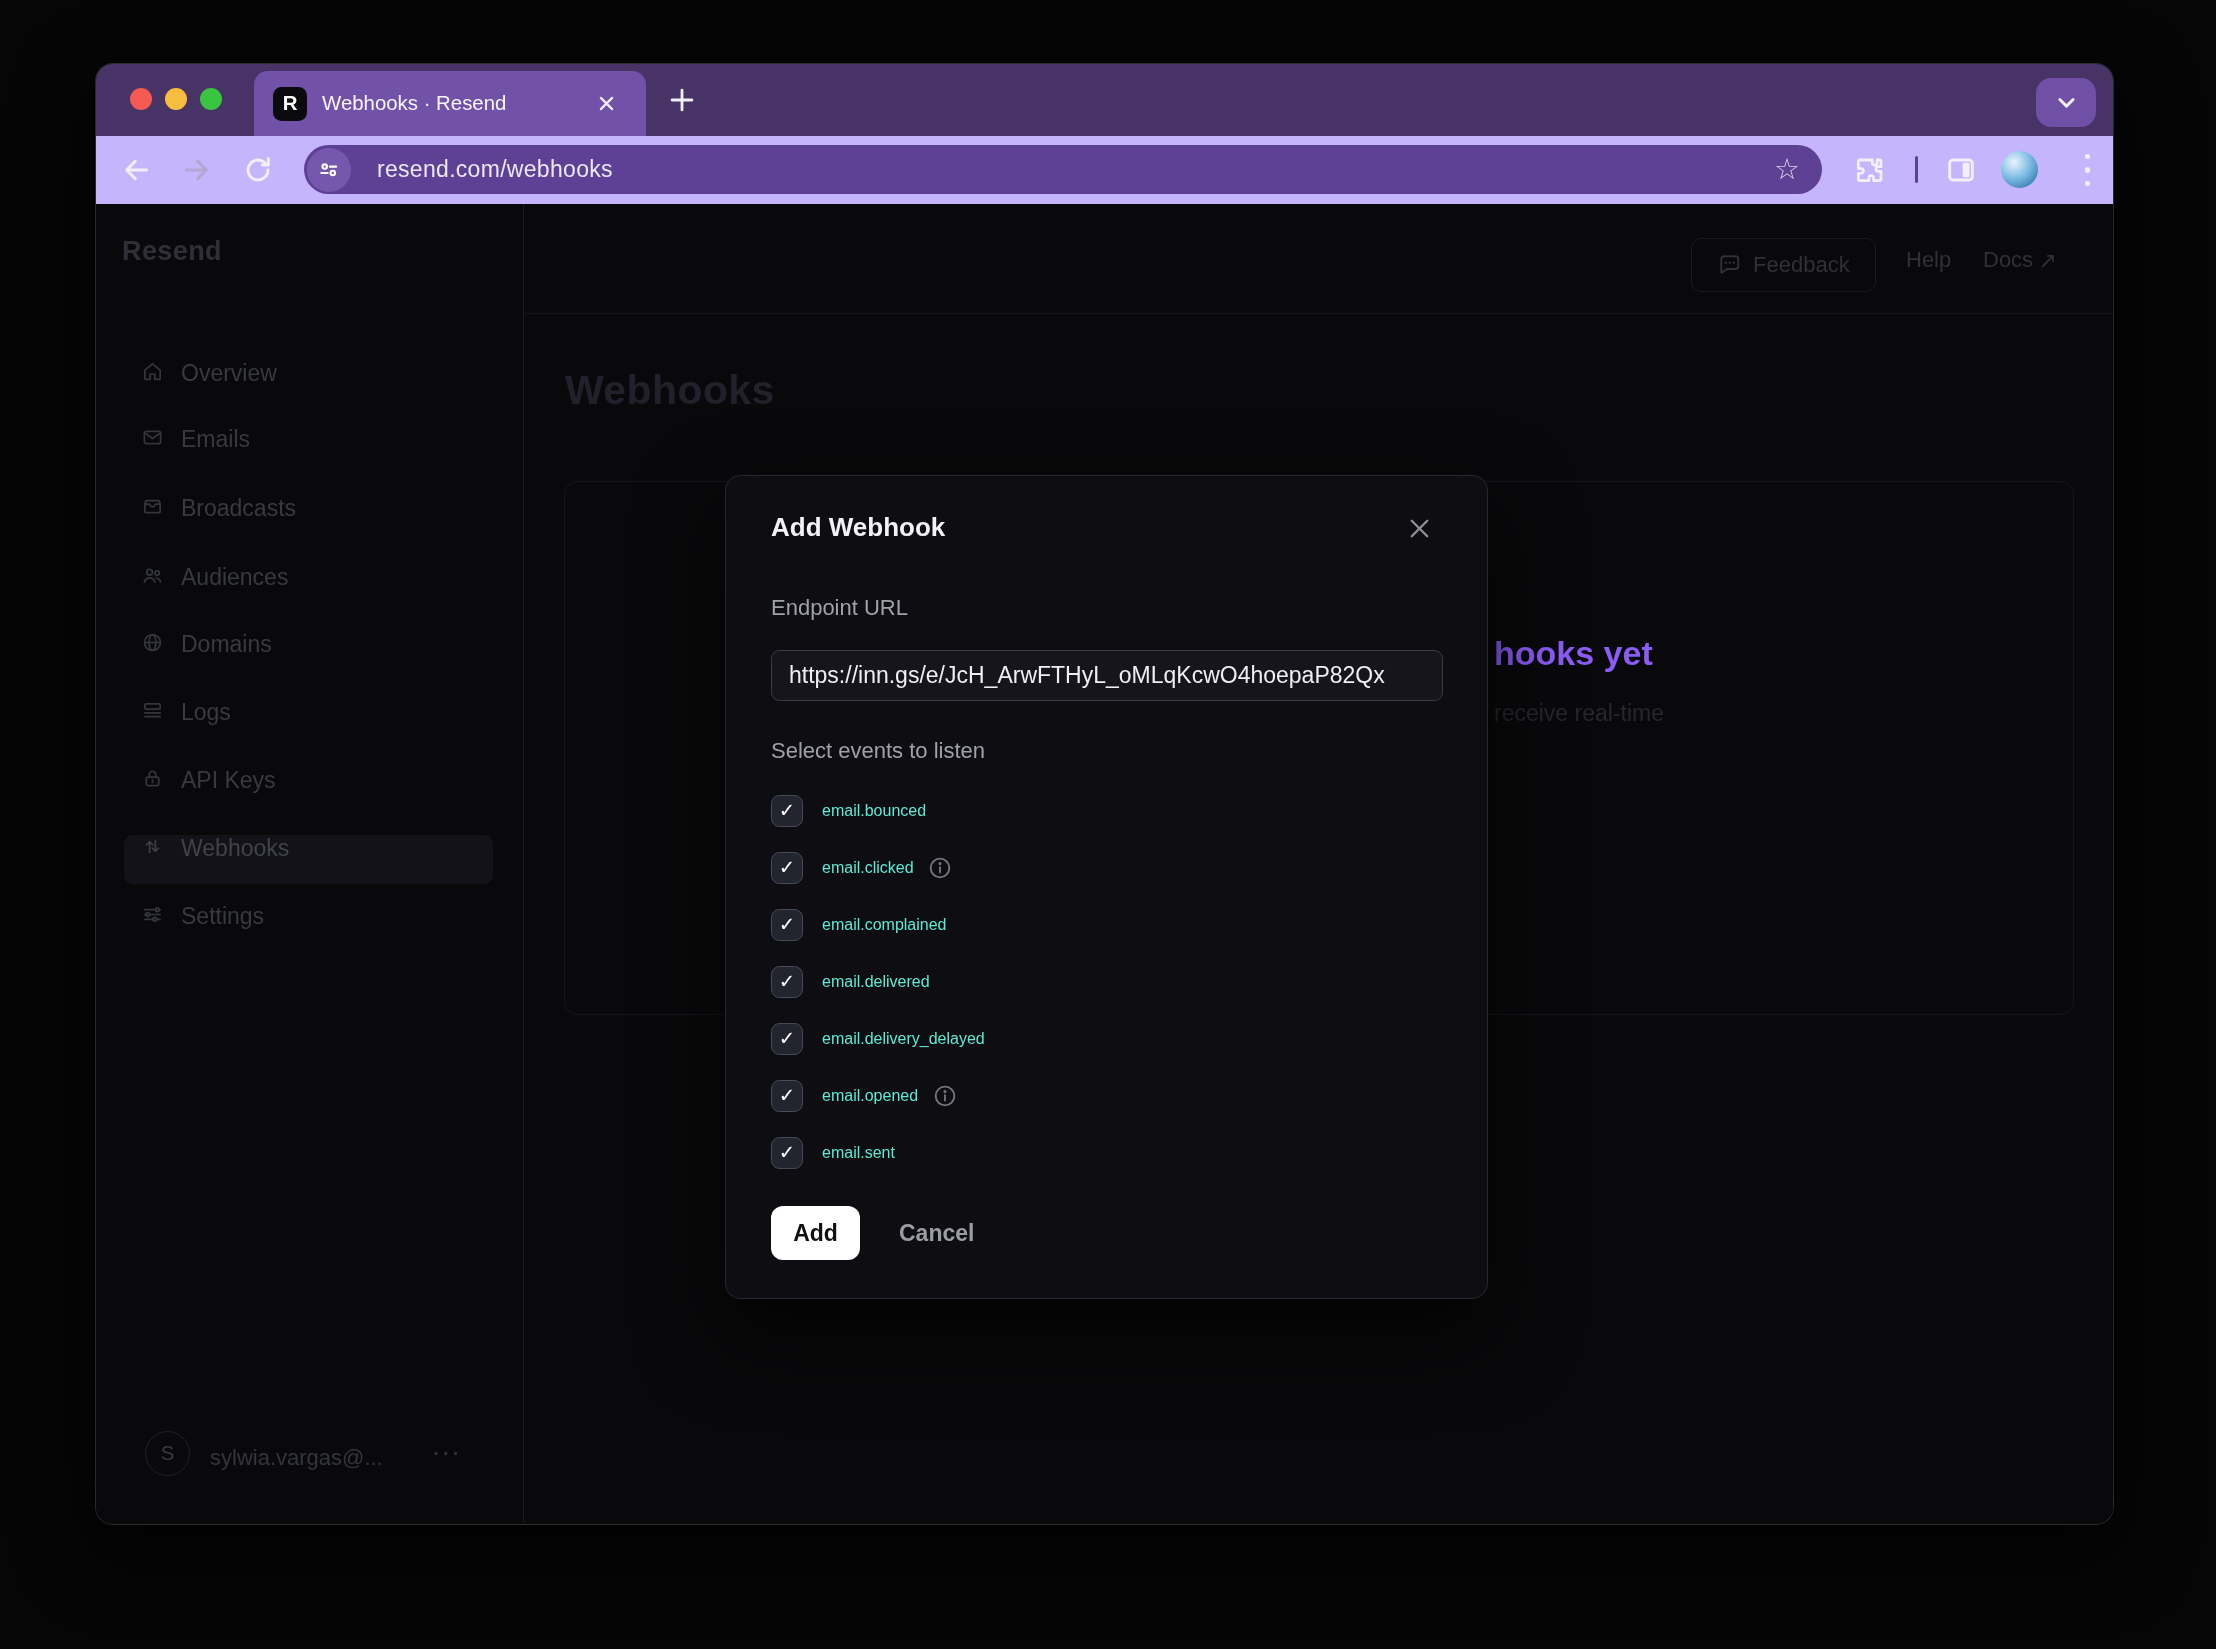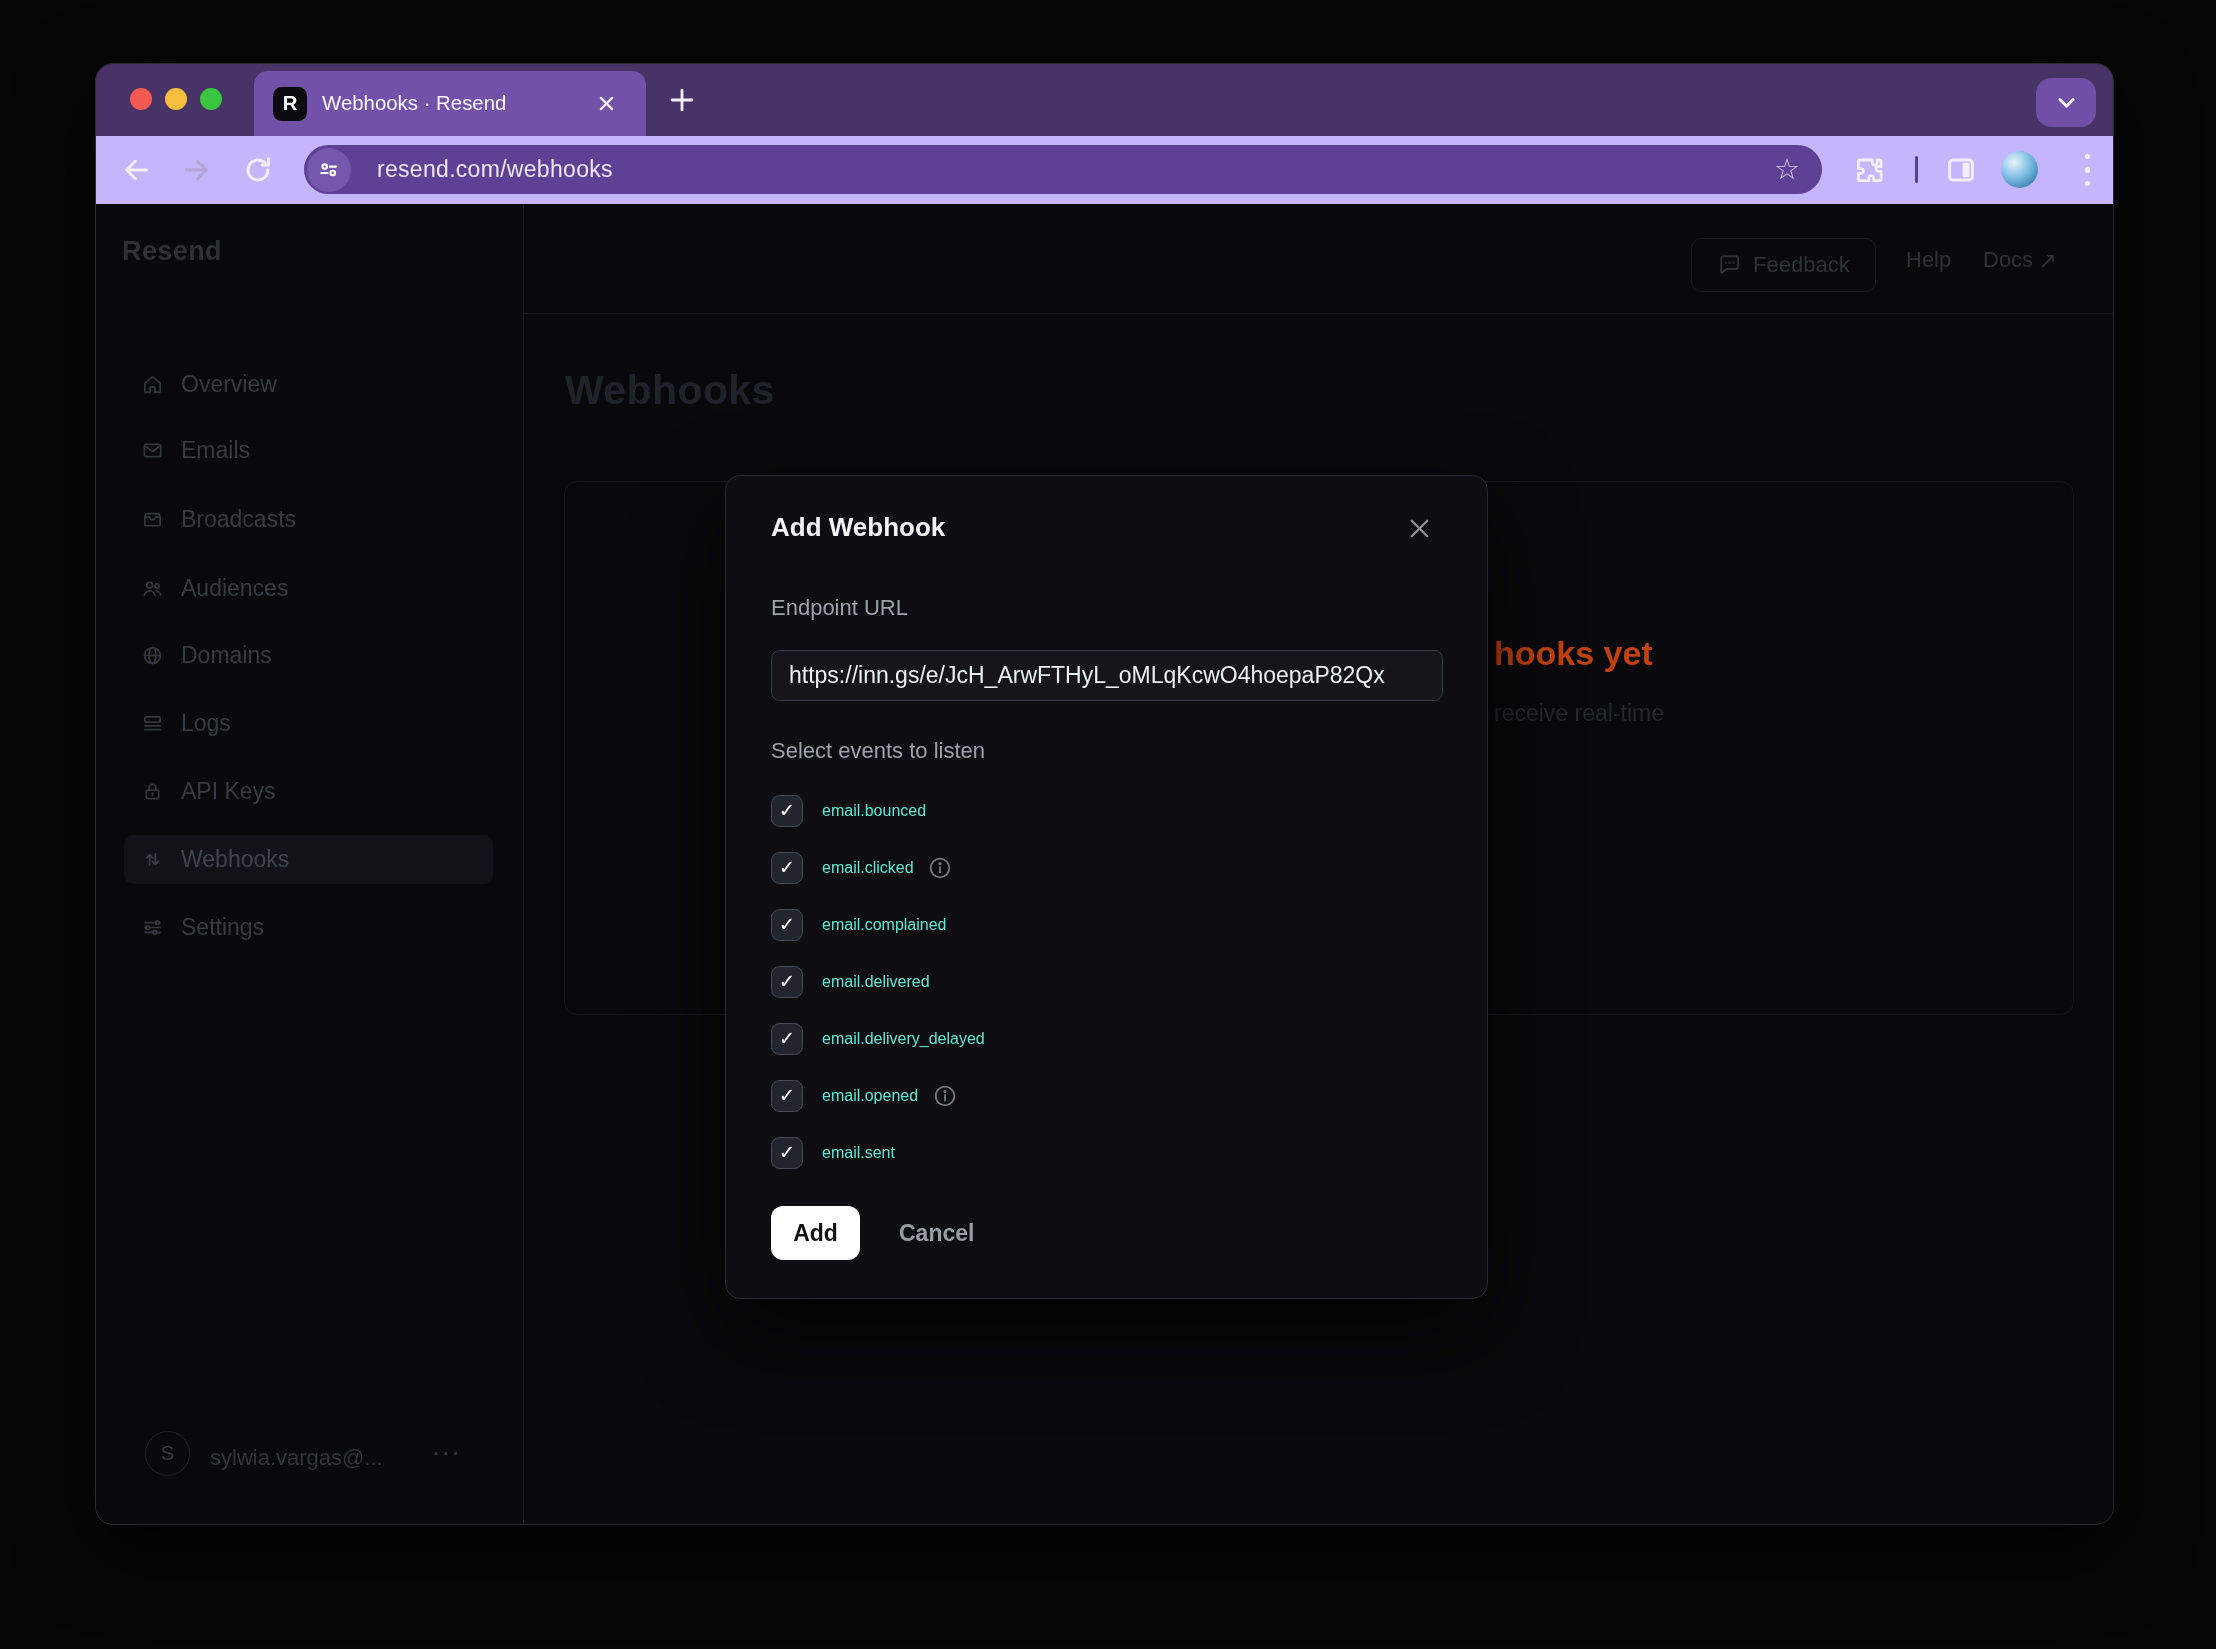--- a/index.html
+++ b/index.html
@@ -33,40 +33,40 @@
   #tb-divider{left:1819px;top:20.4px;width:2.6px;height:27px;background:#5a4487;border-radius:1.7px;}
   #avatar{left:1905px;top:15.3px;width:37px;height:37px;border-radius:50%;
           background:radial-gradient(circle at 35% 30%,#e8f4fb,#7fbde4 45%,#3c85b5 80%,#2b6a96);}
   #menu-dots{left:1987px;top:18px;width:8.5px;height:32px;display:flex;flex-direction:column;justify-content:space-between;align-items:center;}
   #menu-dots i{width:5.1px;height:5.1px;border-radius:50%;background:#f3eff9;}
 
   
   #app{left:0;top:140px;width:2017px;height:1319px;background:#09090b;}
   #sb-border{left:427px;top:0;width:0.9px;height:1319px;background:#1b1c21;}
   #logo{left:26px;top:32px;font-size:27px;font-weight:bold;color:#2e2f37;letter-spacing:0.4px;}
-  .nav-item{left:28px;width:369px;height:49px;display:flex;align-items:center;color:#383a42;}
+  .nav-item{left:28px;width:369px;height:49px;display:flex;align-items:flex-start;color:#383a42;}
   .nav-item .nico{margin-left:17px;width:23px;height:23px;color:#34363e;flex:none;}
   .nav-item .nlabel{margin-left:17px;font-size:23px;}
   .nav-item.active{background:#121218;border-radius:8.5px;color:#41434c;}
   .nav-item.active .nico{color:#3c3e47;}
   #user-avatar{left:49px;top:1227px;width:43px;height:43px;border-radius:50%;border:1.7px solid #202128;
                color:#383a42;font-size:20.4px;display:flex;align-items:center;justify-content:center;}
   #user-name{left:114px;top:1241px;font-size:22px;color:#33353d;}
   #user-menu{left:336px;top:1234px;font-size:25.5px;color:#33353d;letter-spacing:1.7px;}
 
   #feedback-btn{left:1595px;top:34px;width:185px;height:54px;border:1.7px solid #1b1c22;border-radius:10.2px;
                 display:flex;align-items:center;justify-content:center;gap:10.2px;color:#2f3038;box-sizing:border-box;}
   #feedback-btn .flabel{font-size:22px;}
   #help-link{left:1810px;top:43px;font-size:22px;color:#2f3038;}
   #docs-link{left:1887px;top:43px;font-size:22px;color:#2f3038;display:flex;gap:5px;align-items:center;}
   #hdr-divider{left:427px;top:109px;width:1590px;height:0.9px;background:#16171c;}
 
   #page-title{left:469px;top:163px;font-size:41px;font-weight:bold;color:#20212a;letter-spacing:0.4px;}
   #empty-card{left:468px;top:277px;width:1510px;height:534px;border:1.7px solid #16171d;border-radius:13.6px;box-sizing:border-box;}
-  #empty-head{left:1398px;top:430px;font-size:34px;font-weight:bold;color:#c2410c;}
+  #empty-head{left:1398px;top:430px;font-size:34px;font-weight:bold;color:#8b5cf6;}
   #empty-sub{left:1398px;top:496px;font-size:23px;color:#26272f;}
 
   
   #modal{left:725px;top:475px;width:763px;height:824px;background:#0d0d12;border:0.9px solid #27272f;
          border-radius:15.3px;box-shadow:0 34px 85px rgba(0,0,0,.75);box-sizing:border-box;}
   #modal-title{left:45px;top:36px;font-size:26px;font-weight:bold;color:#f3f3f6;}
   #modal-close{left:678px;top:37px;width:31px;height:31px;color:#8f9098;}
   .mlabel{font-size:22px;color:#9fa2ab;}
   #endpoint-label{left:45px;top:119px;}
   #endpoint-input{left:45px;top:174px;width:672px;height:51px;border-radius:8.5px;background:#15151b;

